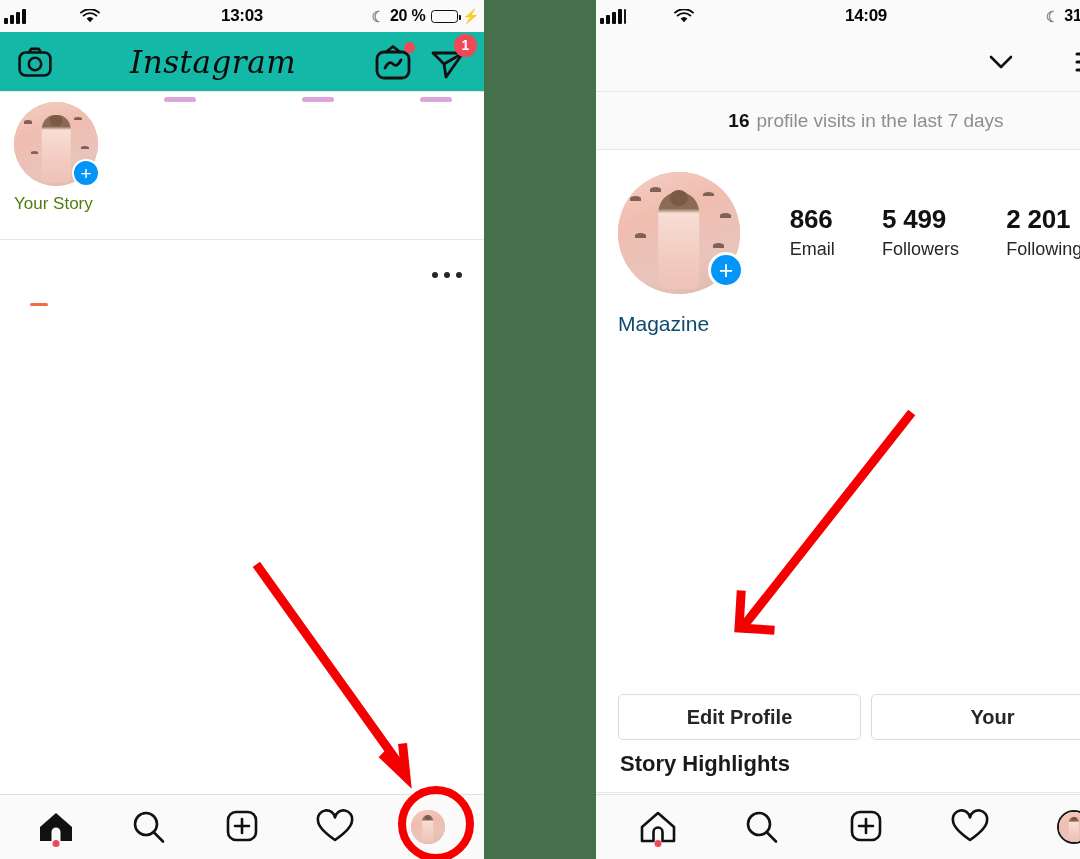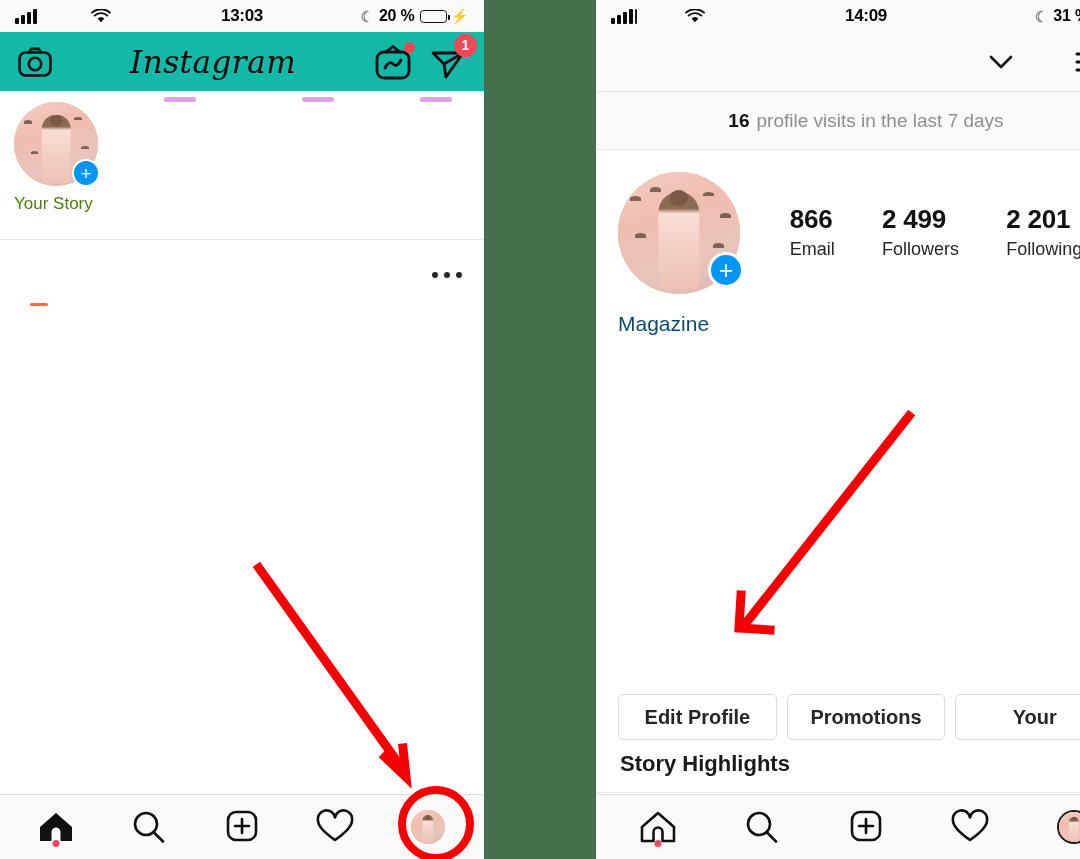--- a/index.html
+++ b/index.html
@@ -31,21 +31,21 @@
     background: #46704c;
   }
 
   
   .statusbar {
     position: relative;
     height: 32px;
     background: #fafafa;
     display: flex;
     align-items: center;
-    padding: 0 15px;
+    padding: 0 4px;
     font-size: 17px;
     font-weight: bold;
     color: #050505;
   }
   .sb-left { display: flex; align-items: center; gap: 4px; width: 33%; }
   .sb-mid { width: 34%; text-align: center; letter-spacing: -0.3px; }
   .sb-right { width: 33%; display: flex; align-items: center; justify-content: flex-end; gap: 5px; }
   .signal { display: flex; align-items: flex-end; gap: 2px; height: 15px; }
   .signal i { display: block; width: 4px; background: #0a0a0a; border-radius: 1px; }
   .signal i:nth-child(1) { height: 6px; }
@@ -464,37 +464,36 @@
           </div>
         </div>
         <div class="prof-plus">+</div>
       </div>
       <div class="stats">
         <div class="stat">
           <div class="v">866</div>
           <div class="l">Email</div>
         </div>
         <div class="stat">
-          <div class="v">2 499</div>
+          <div class="v">5 499</div>
           <div class="l">Followers</div>
         </div>
         <div class="stat">
           <div class="v">2 201</div>
           <div class="l">Following</div>
         </div>
       </div>
     </div>
 
     <div class="bio">
       <div class="bio-text">Magazine</div>
     </div>
 
     <div class="action-row">
       <div class="act-btn">Edit Profile</div>
-      <div class="act-btn">Promotions</div>
       <div class="act-btn">Your</div>
     </div>
 
     <div class="story-highlights-row">
       <div class="sh-title">Story Highlights</div>
       <div class="icon-btn">
         <svg width="28" height="18" viewBox="0 0 28 18">
           <path d="M5 5 L14 14 L23 5" stroke="#111" stroke-width="2.6" fill="none" stroke-linecap="round" stroke-linejoin="round"></path>
         </svg>
       </div>

